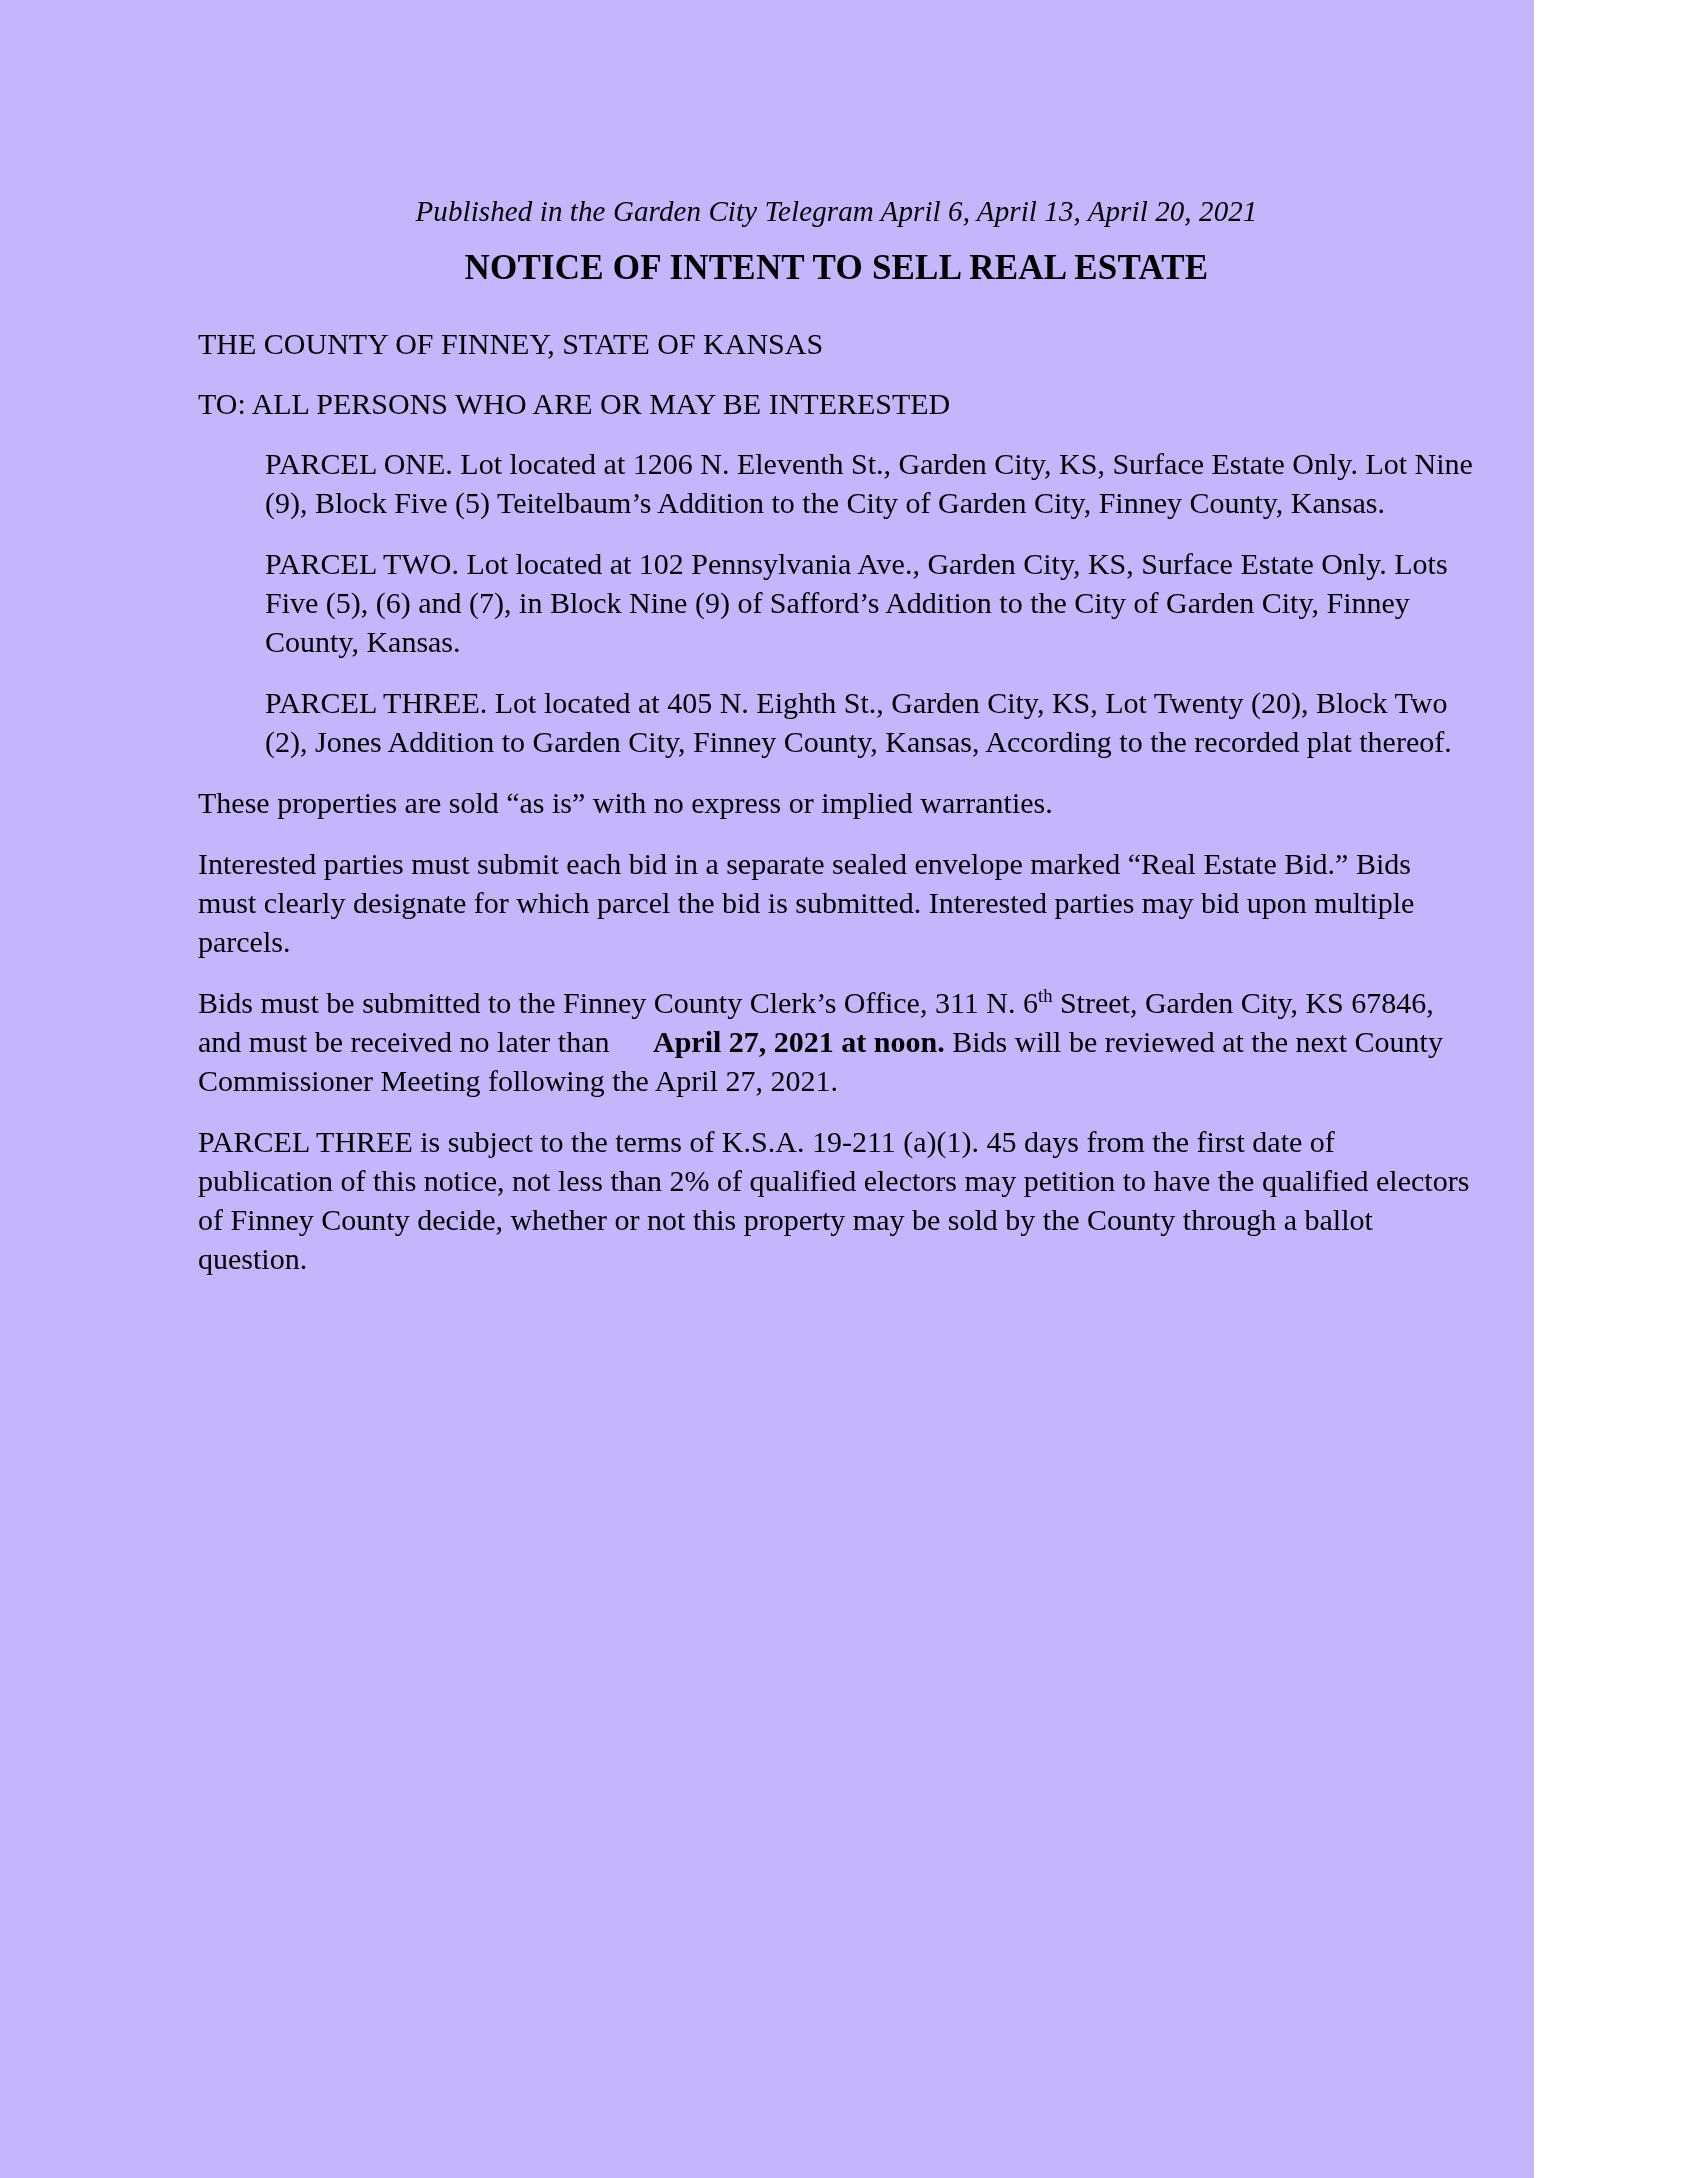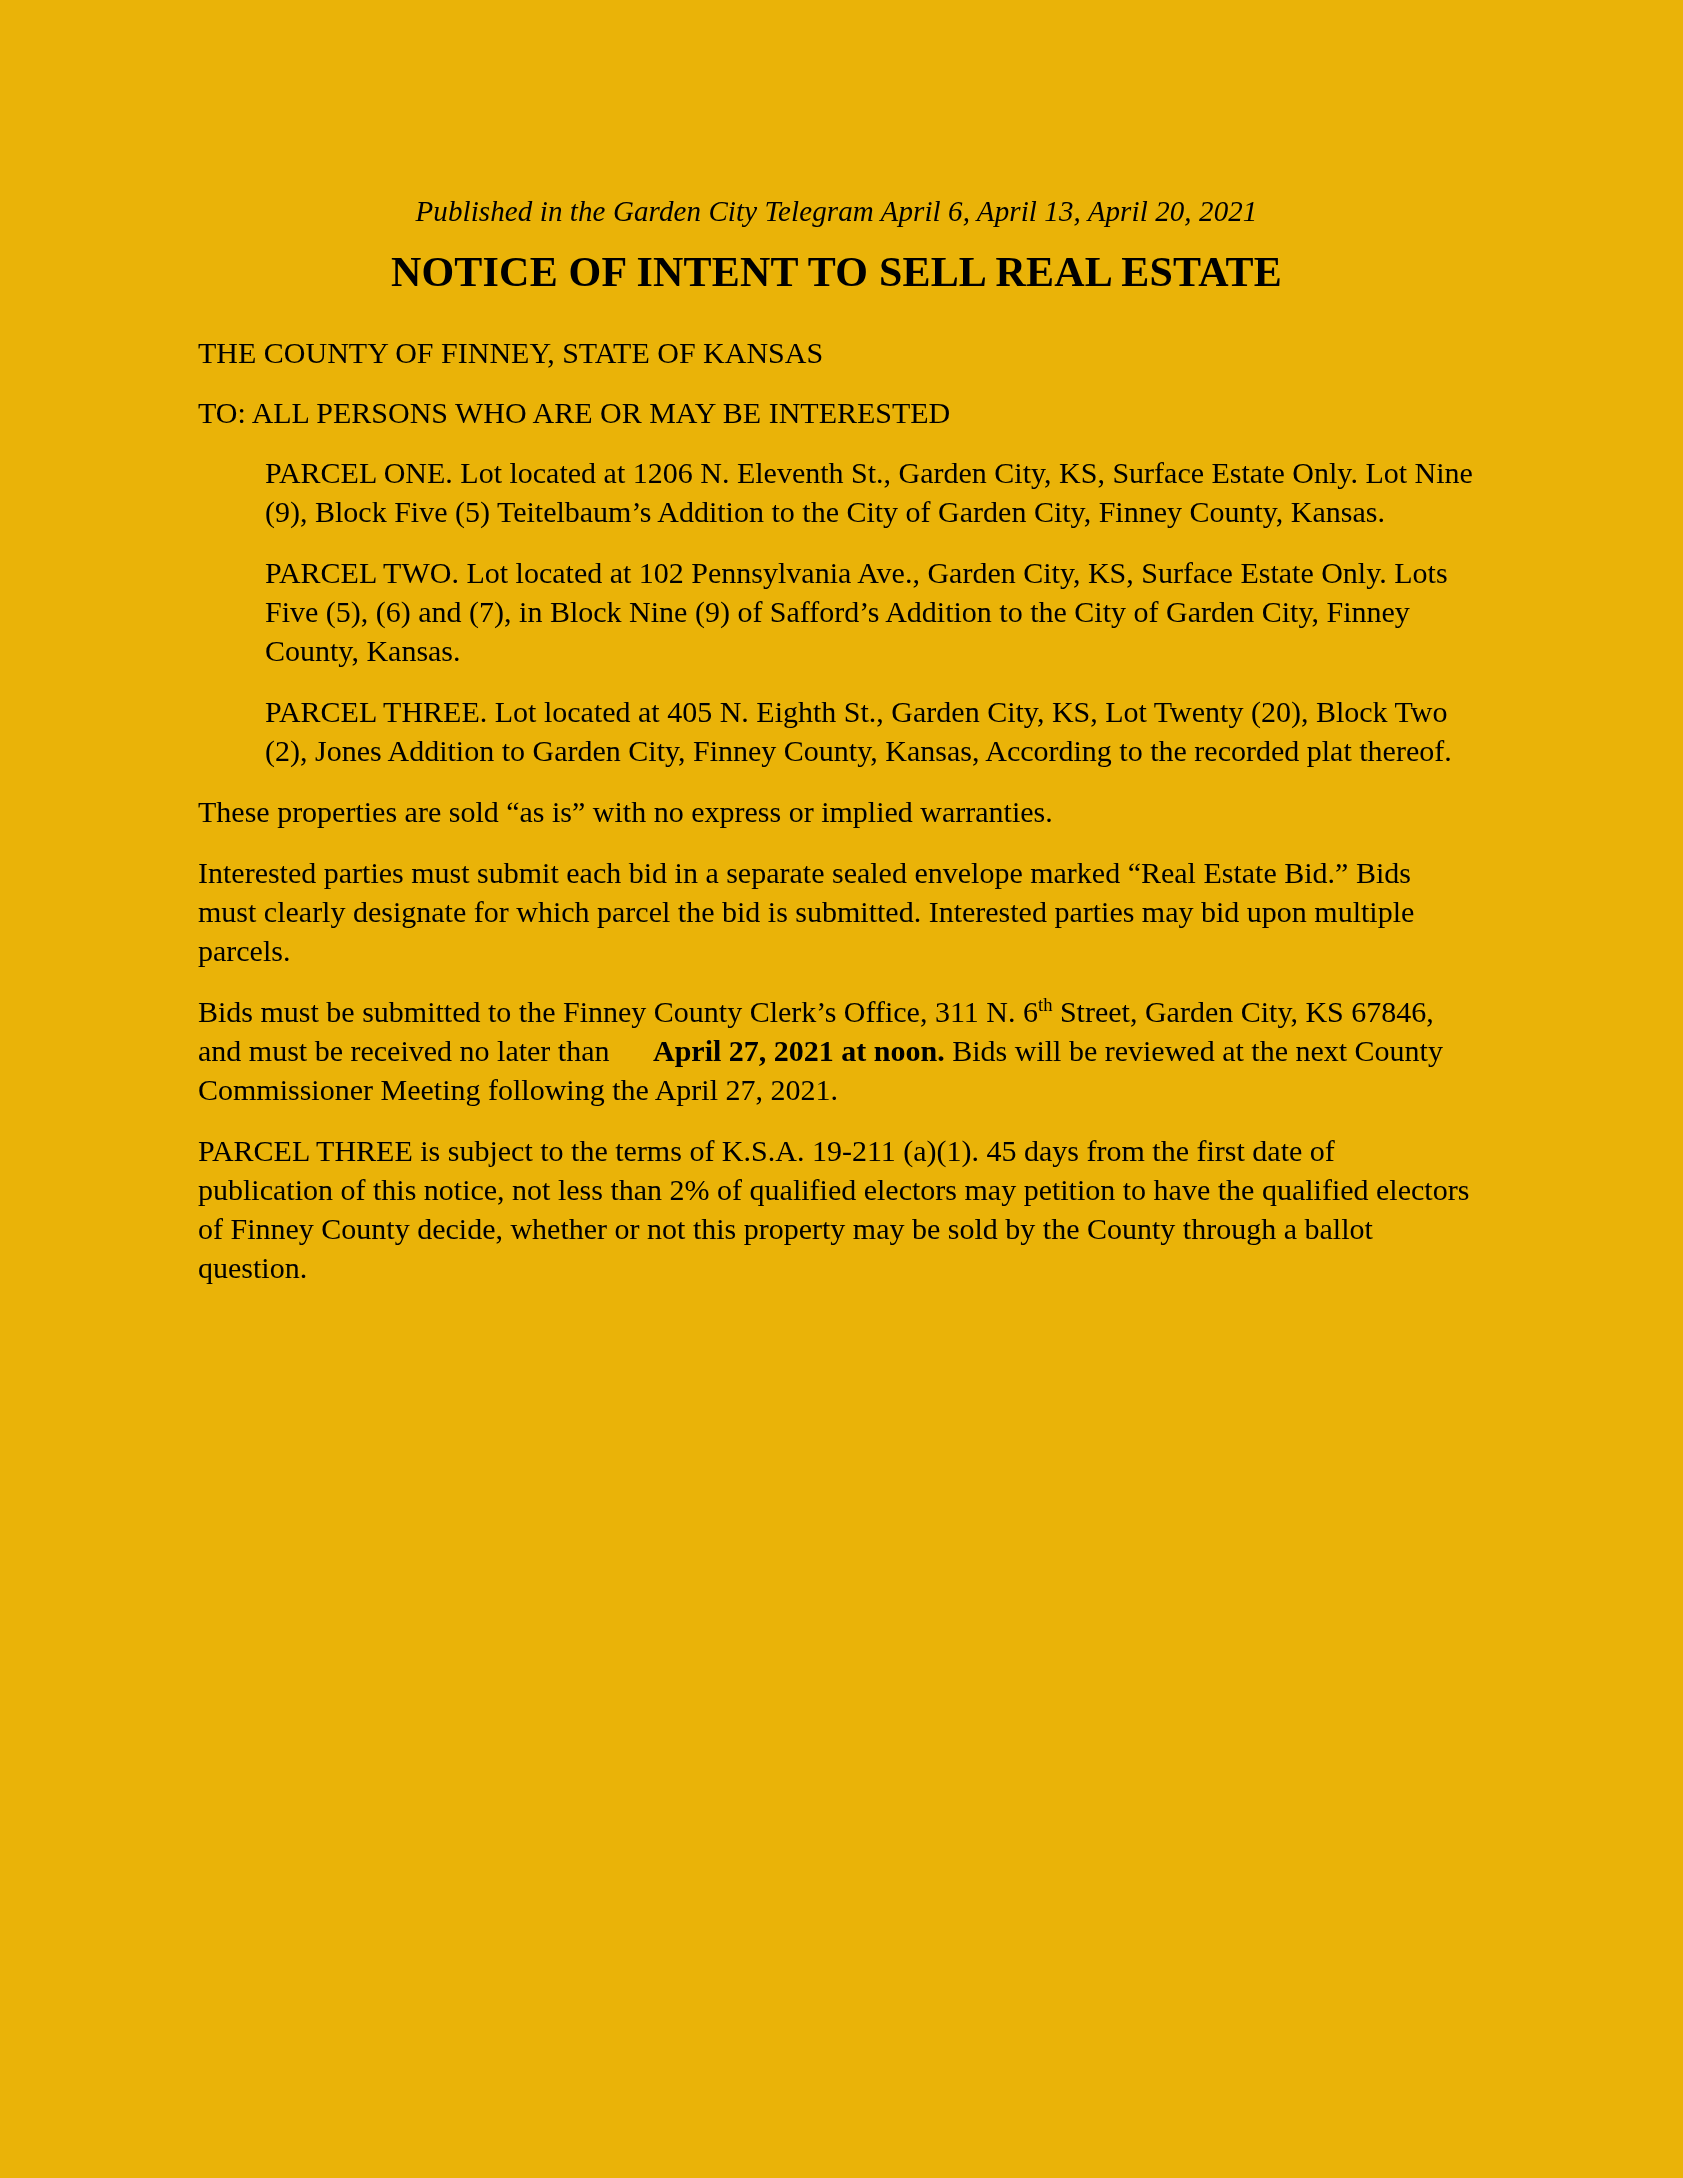--- a/index.html
+++ b/index.html
@@ -10,42 +10,42 @@
   }
   body {
     width: 1683px;
     height: 2178px;
     font-family: "Liberation Serif", "DejaVu Serif", serif;
     color: #000000;
     -webkit-font-smoothing: antialiased;
   }
   .page {
     position: relative;
-    width: 1683px;
+    width: 1534px;
     height: 2178px;
-    background: #eab308;
+    background: #c4b5fd;
     box-sizing: border-box;
     padding: 193px 213px 0 198px;
   }
   .doc {
     width: 1277px;
     font-size: 30px;
     line-height: 1.30;
   }
   .pub-line {
     font-style: italic;
     text-align: center;
     font-size: 29px;
     margin: 0 0 14px 0;
     letter-spacing: 0.1px;
   }
   .doc-title {
     text-align: center;
     font-weight: bold;
-    font-size: 42px;
+    font-size: 35px;
     margin: 0 0 34px 0;
     letter-spacing: 0.2px;
   }
   .line-block {
     margin: 0 0 21px 0;
   }
   p.para {
     margin: 0 0 22px 0;
     text-align: left;
   }

